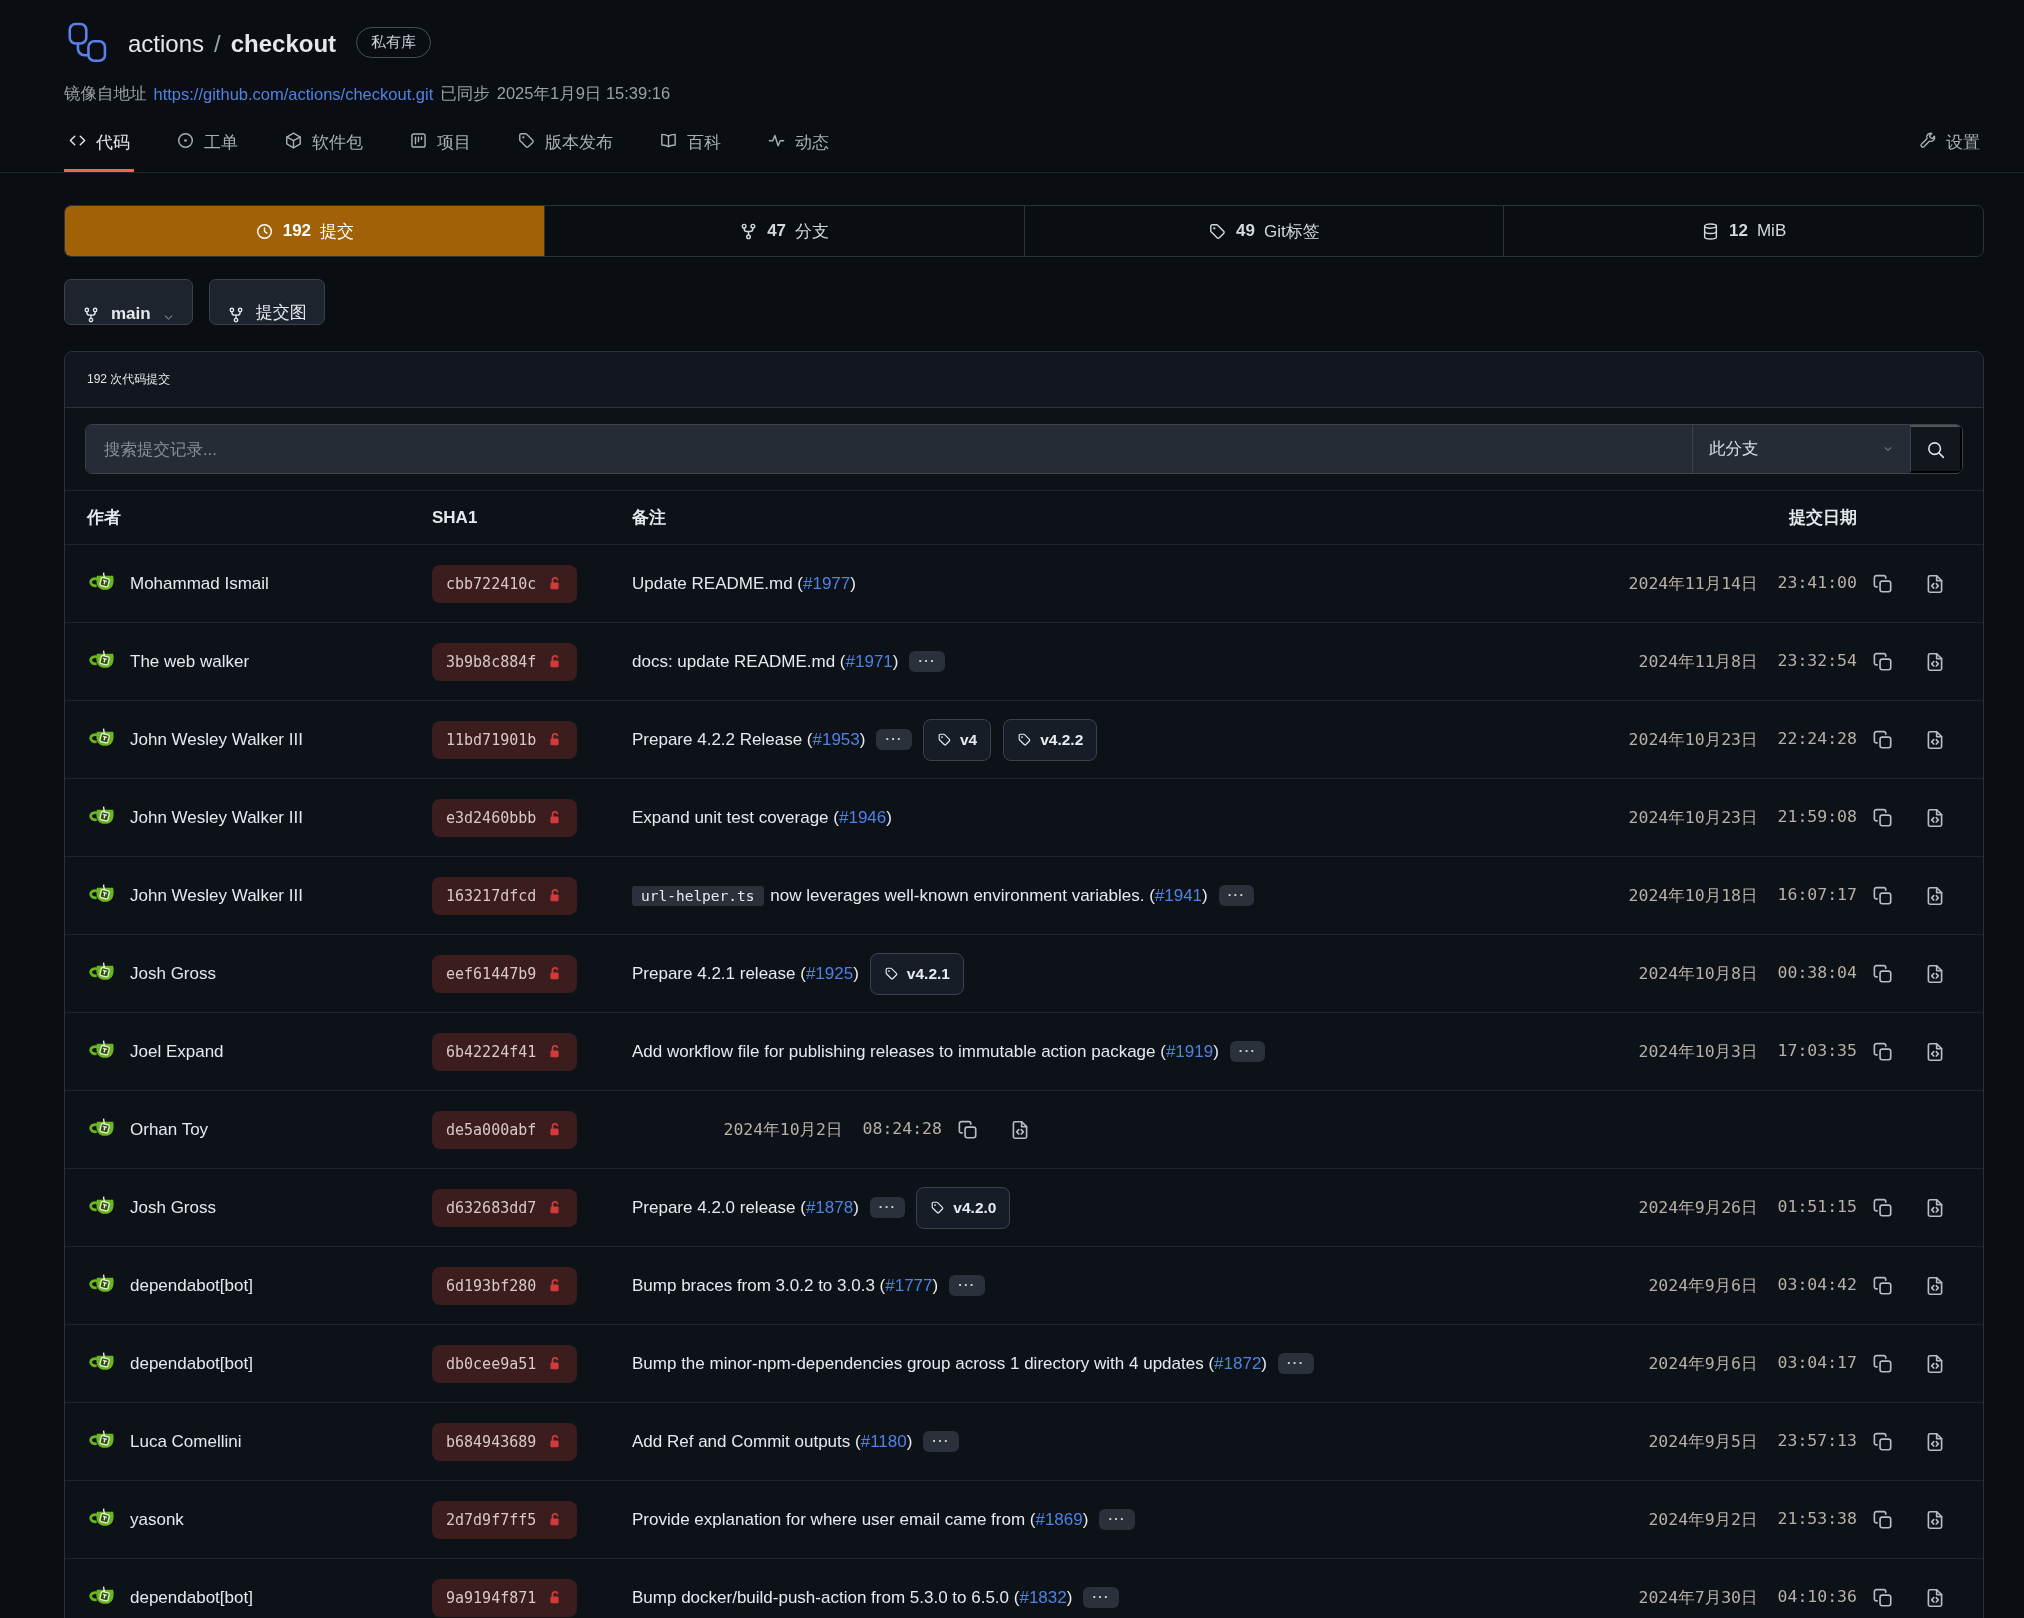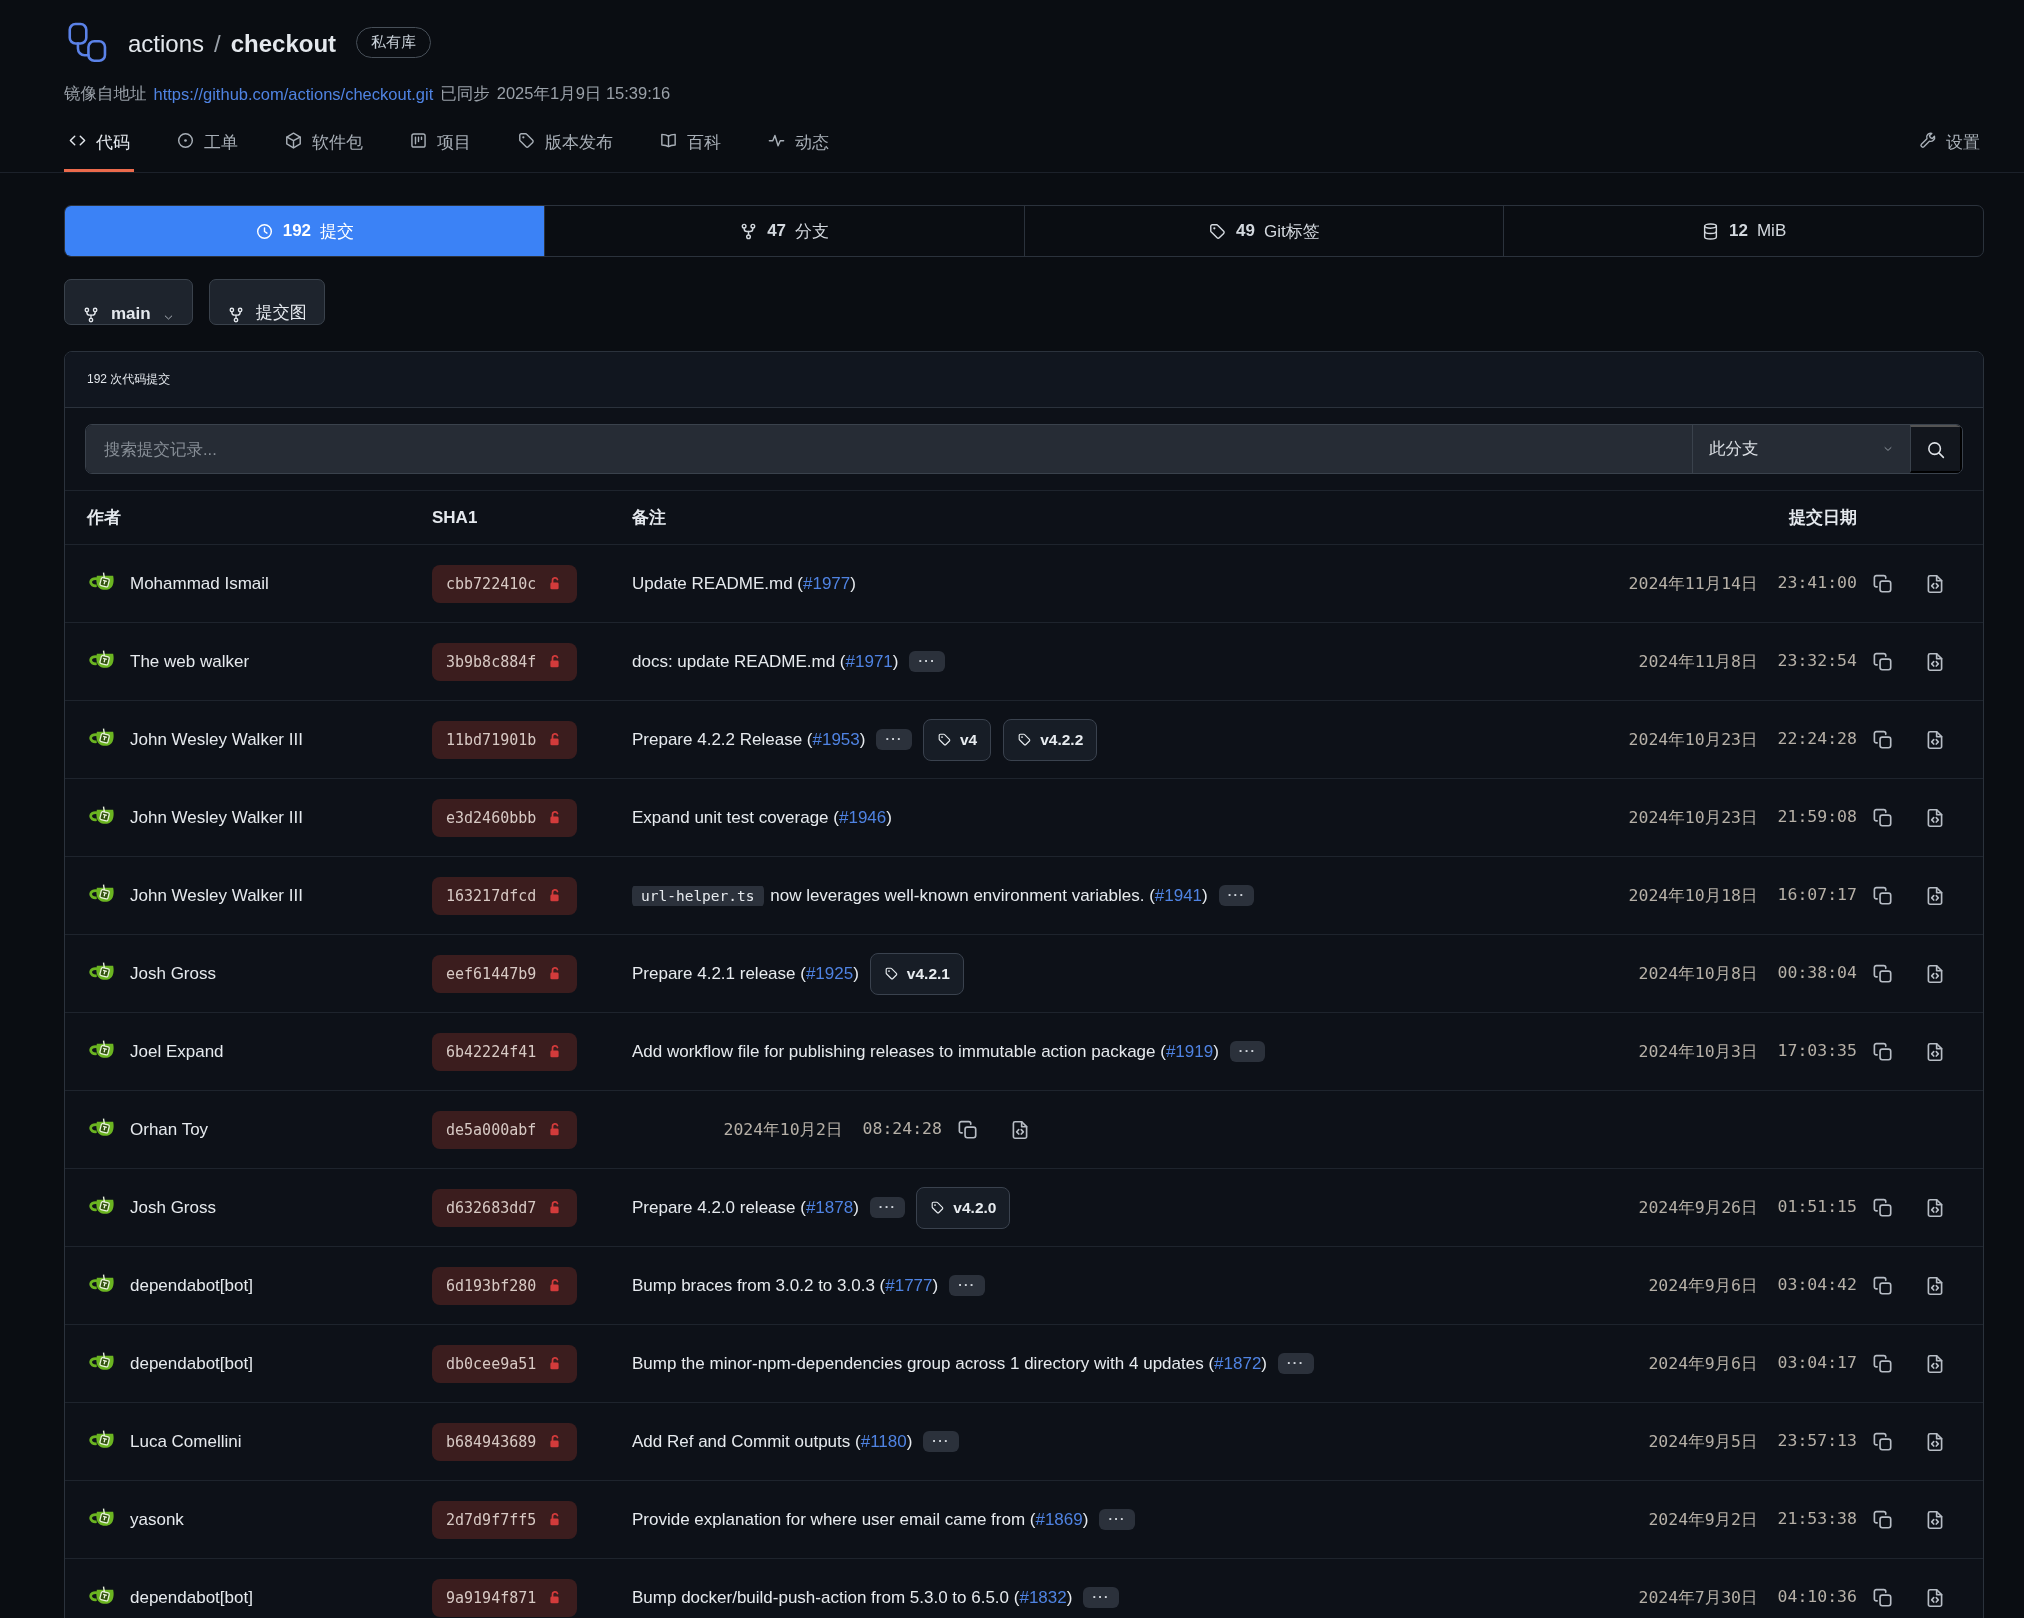--- a/index.html
+++ b/index.html
@@ -39,21 +39,21 @@
   .tab{display:flex;align-items:flex-start;gap:9px;padding:6px 4px 15px 4px;font-size:17px;color:#a8afb7;text-decoration:none;border-bottom:3px solid transparent;cursor:pointer;}
   .tab.active{color:var(--text);border-bottom-color:var(--accent);}
   .tab svg{width:19px;height:19px;}
   .tab-spacer{flex:1;}
 
   
   .main{padding:32px 40px 0 64px;}
   .stats-bar{display:flex;height:52px;border:1px solid var(--border);border-radius:7px;overflow:hidden;}
   .stat{flex:1;display:flex;align-items:center;justify-content:center;gap:9px;font-size:17px;color:#d3d8de;cursor:pointer;border-left:1px solid var(--border);}
   .stat:first-child{border-left:none;}
-  .stat.active{background:#3b82f6;color:#fff;}
+  .stat.active{background:#a16207;color:#fff;}
   .stat svg{width:19px;height:19px;}
   .stat-num{font-weight:bold;}
 
   .toolbar{display:flex;gap:16px;margin-top:22px;}
   .tool-btn{display:flex;align-items:flex-end;gap:11px;height:46px;padding:0 17px;background:var(--btn-bg);border:1px solid var(--btn-border);border-radius:7px;font-size:17px;color:var(--text);cursor:pointer;}
   .tool-btn svg{width:18px;height:18px;}
   .tool-btn .caret{width:13px;height:13px;color:#aab0b8;}
   .branch-name{font-weight:bold;}
 
   .panel{margin-top:26px;border:1px solid var(--border);border-radius:8px;background:var(--panel-bg);overflow:hidden;}

